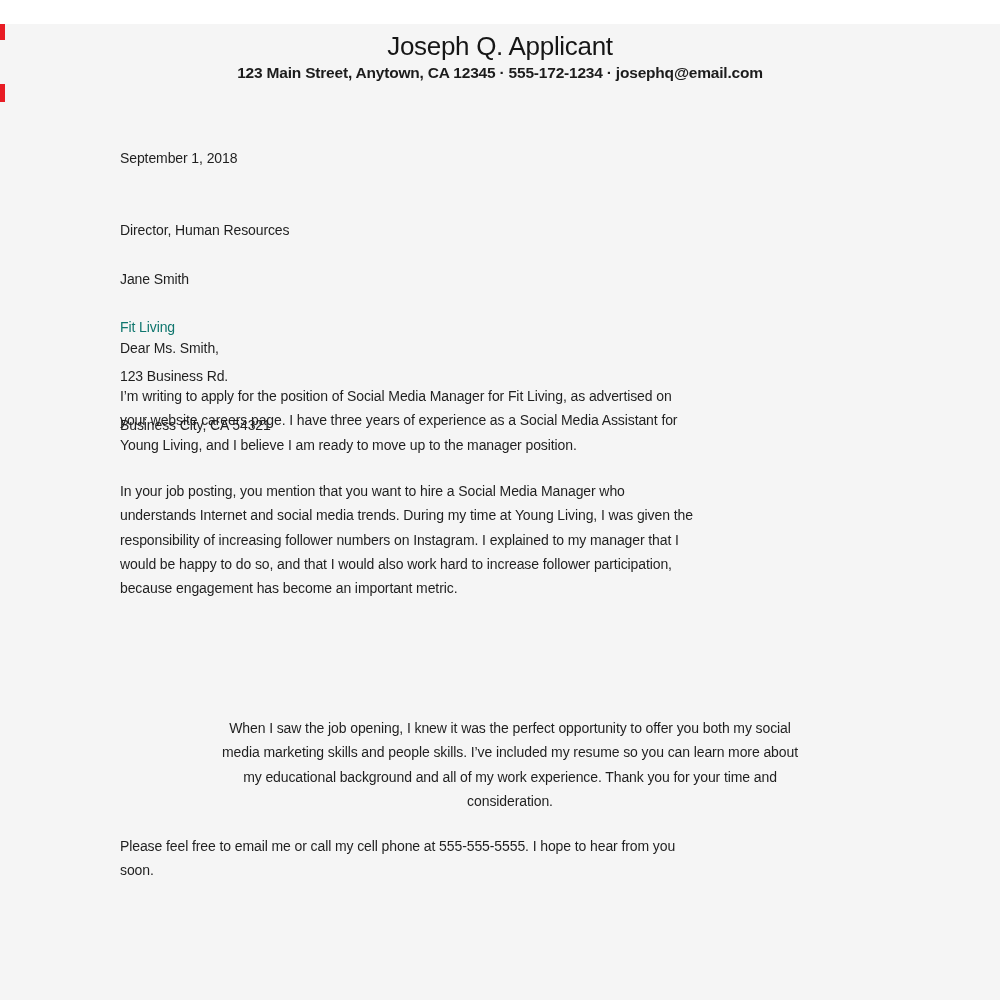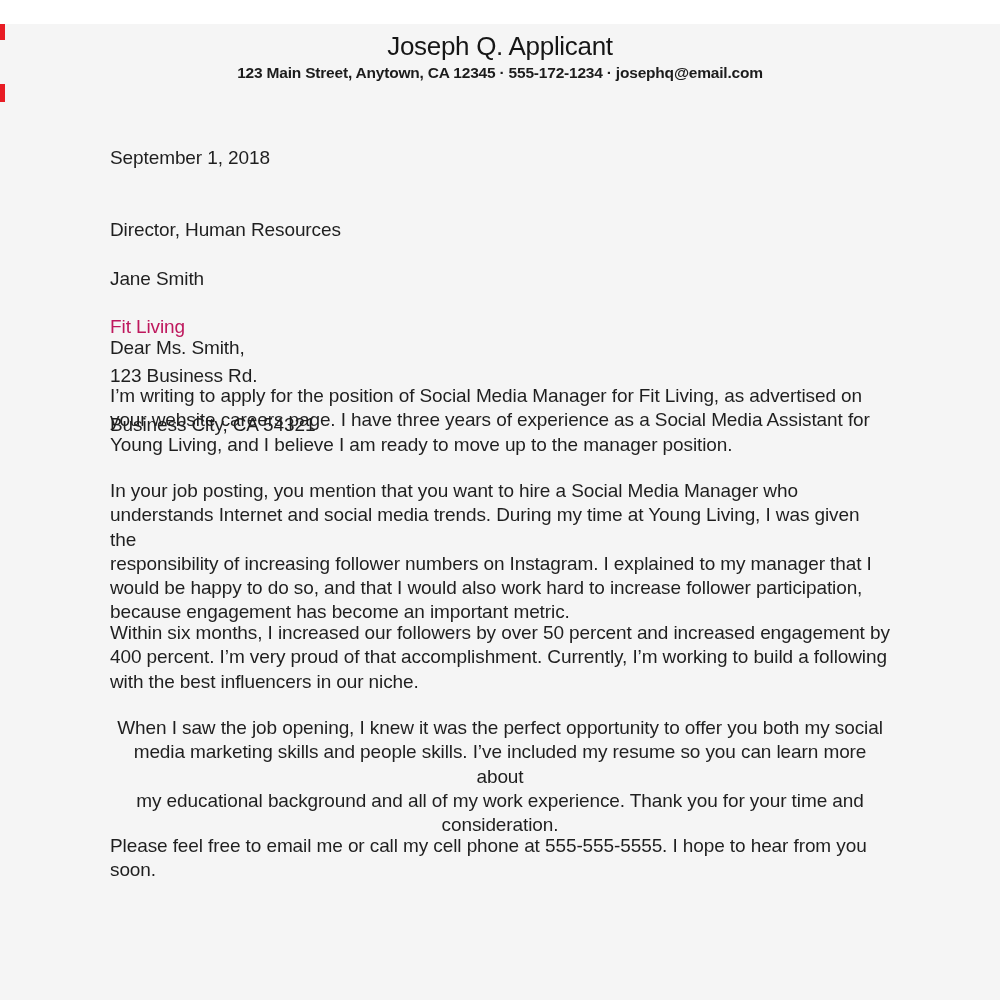--- a/index.html
+++ b/index.html
@@ -44,41 +44,41 @@
   .header-contact {
     margin-top: 2px;
     font-size: 15.5px;
     font-weight: 700;
     letter-spacing: -0.2px;
     color: #1c1c1c;
   }
 
   .block {
     position: absolute;
-    left: 110px;
+    left: 120px;
     width: 780px;
-    font-size: 19px;
+    font-size: 14px;
     line-height: 24.3px;
     letter-spacing: -0.1px;
     white-space: pre-line;
     color: #1f1f1f;
   }
   .date-line      { top: 122px; }
   .recipient      { top: 170px; }
   .salutation     { top: 312px; }
   .para-1         { top: 360px; }
   .para-2         { top: 455px; }
   .para-3         { top: 597px; }
   .para-4         { top: 692px; text-align: center; }
   .para-5         { top: 810px; }
   .closing        { top: 880px; }
   .signature-name { top: 976px; }
 
   .recipient-line { white-space: normal; }
-  .company-gray   { color: #be185d; }
+  .company-gray   { color: #0f766e; }
 </style>
 </head>
 <body>
 
 <div class="page">
 
   <span class="edge-mark m1"></span>
   <span class="edge-mark m2"></span>
   <span class="edge-mark m3"></span>
 
@@ -100,23 +100,20 @@
   <div class="block para-1">I’m writing to apply for the position of Social Media Manager for Fit Living, as advertised on
 your website careers page. I have three years of experience as a Social Media Assistant for
 Young Living, and I believe I am ready to move up to the manager position.</div>
 
   <div class="block salutation">Dear Ms. Smith,</div>
   <div class="block para-2">In your job posting, you mention that you want to hire a Social Media Manager who
 understands Internet and social media trends. During my time at Young Living, I was given the
 responsibility of increasing follower numbers on Instagram. I explained to my manager that I
 would be happy to do so, and that I would also work hard to increase follower participation,
 because engagement has become an important metric.</div>
-  <div class="block para-3">Within six months, I increased our followers by over 50 percent and increased engagement by
-400 percent. I’m very proud of that accomplishment. Currently, I’m working to build a following
-with the best influencers in our niche.</div>
   <div class="block para-4">When I saw the job opening, I knew it was the perfect opportunity to offer you both my social
 media marketing skills and people skills. I’ve included my resume so you can learn more about
 my educational background and all of my work experience. Thank you for your time and
 consideration.</div>
   <div class="block para-5">Please feel free to email me or call my cell phone at 555-555-5555. I hope to hear from you
 soon.</div>
 
 
   <div class="block signature-name">Joseph Q. Applicant</div>
 

